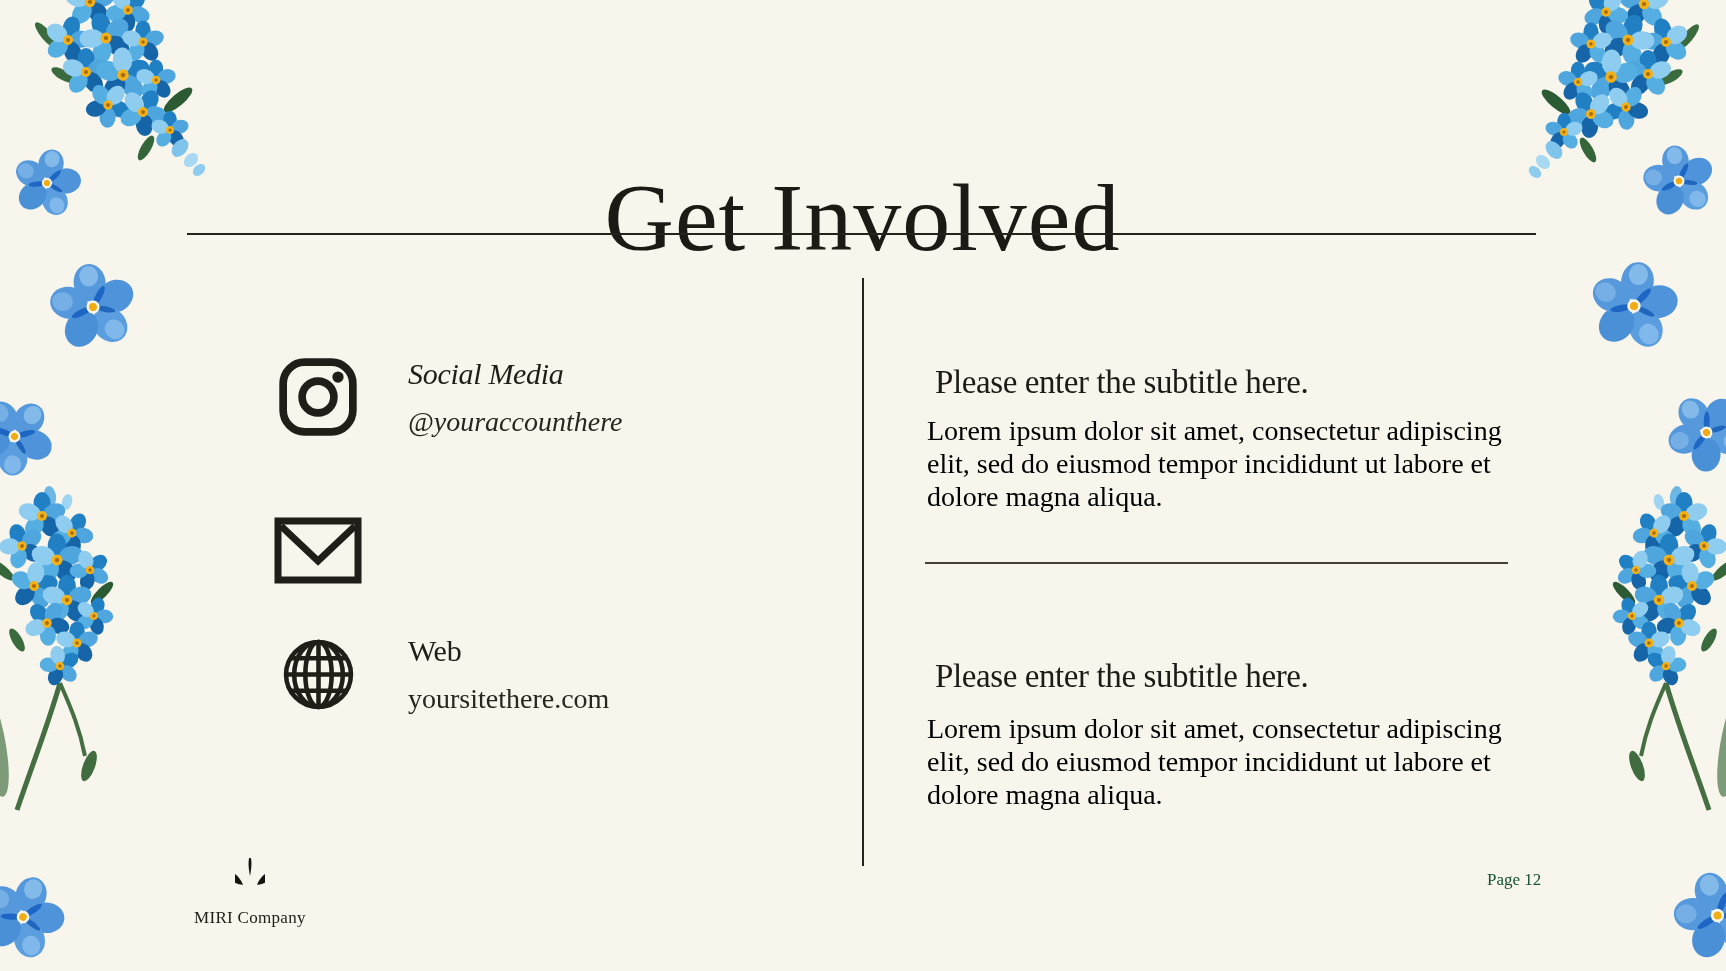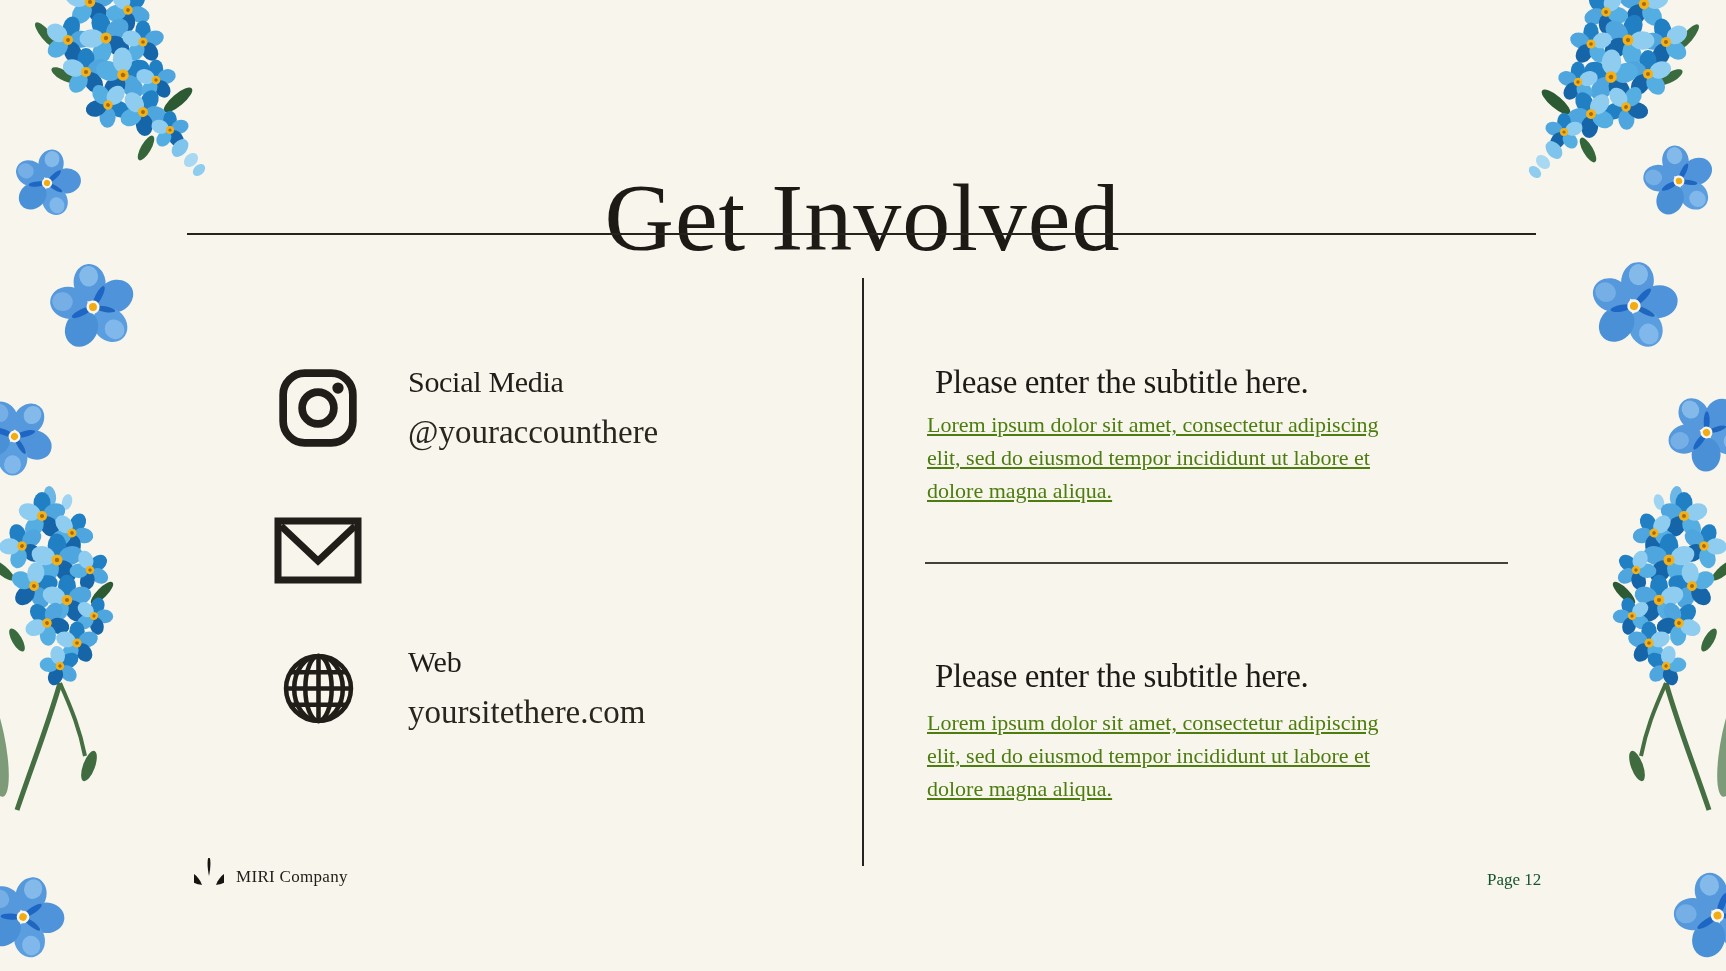--- a/index.html
+++ b/index.html
@@ -16,32 +16,32 @@
     position:absolute;left:0;right:1px;top:104px;
     text-align:center;font-size:96px;line-height:1.05;font-weight:400;
     letter-spacing:1px;color:#1d1a16;
   }
   .title-rule{position:absolute;left:187px;top:233px;width:1349px;height:2px;background:#26221d;}
   
   .contact-row{position:absolute;left:262px;display:flex;align-items:center;gap:34px;height:92px;}
   .contact-icon-box{width:112px;display:flex;align-items:center;justify-content:center;flex:0 0 112px;}
   .contact-text{display:flex;flex-direction:column;gap:13px;}
   .contact-label{font-size:30px;line-height:1.2;font-weight:500;letter-spacing:-0.3px;color:#211d18;}
-  .contact-value{font-size:33px;line-height:1.2;color:#29251f;}
+  .contact-value{font-size:28px;line-height:1.2;color:#29251f;}
   
   .v-divider{position:absolute;left:862px;top:278px;width:2px;height:588px;background:#26221d;}
   
   .section-subtitle{position:absolute;left:927px;font-size:33px;font-weight:500;letter-spacing:-0.4px;line-height:1.2;color:#1e1b17;margin-left:8px;}
   .section-body{
     position:absolute;left:927px;width:600px;
-    font-size:22px;line-height:33px;color:#4d7c0f;white-space:pre-line;text-decoration:underline;
+    font-size:28px;line-height:33px;color:#000000;white-space:pre-line;
   }
   .section-rule{position:absolute;left:925px;top:562px;width:583px;height:1.5px;background:#45413a;}
   
-  .footer-brand{position:absolute;left:194px;top:858px;display:flex;align-items:center;gap:12px;}
+  .footer-brand{position:absolute;left:194px;top:858px;display:flex;align-items:center;gap:12px;flex-direction:column;}
   .company-name{font-size:17px;letter-spacing:0.3px;color:#211d18;}
   .page-label{position:absolute;left:1487px;top:870px;font-size:17px;color:#14532d;}
 </style>
 </head>
 <body>
 
 <svg id="decor-svg" viewBox="0 0 1726 971" aria-hidden="true">
   <defs>
 
     <g id="petalflower">
@@ -151,21 +151,21 @@
     <use href="#stalk" transform="translate(1754,498) scale(-1,1)"></use>
   </g>
   <g>
     <use href="#petalflower" transform="translate(1670,868) scale(0.95) rotate(-15 50 50)"></use>
   </g>
 </svg>
 
 <h1 class="slide-title">Get Involved</h1>
 <div class="title-rule"></div>
 
-<div class="contact-row" style="top:362px;">
+<div class="contact-row" style="top:351px;font-style:italic;">
   <div class="contact-icon-box">
     <svg width="82" height="82" viewBox="0 0 80 80" fill="none">
       <rect x="6" y="6" width="68" height="68" rx="21" stroke="#211d18" stroke-width="7.5"></rect>
       <circle cx="40" cy="40" r="15.5" stroke="#211d18" stroke-width="7.5"></circle>
       <circle cx="59.5" cy="20.5" r="5.5" fill="#211d18"></circle>
     </svg>
   </div>
   <div class="contact-text">
     <span class="contact-label">Social Media</span>
     <span class="contact-value">@youraccounthere</span>
@@ -174,21 +174,21 @@
 
 <div class="contact-row" style="top:504px;">
   <div class="contact-icon-box">
     <svg width="88" height="67" viewBox="0 0 88 67" fill="none">
       <rect x="4" y="4" width="80" height="59" stroke="#211d18" stroke-width="7"></rect>
       <path d="M7 9 L44 44 L81 9" stroke="#211d18" stroke-width="7" fill="none"></path>
     </svg>
   </div>
 </div>
 
-<div class="contact-row" style="top:642px;">
+<div class="contact-row" style="top:628px;">
   <div class="contact-icon-box">
     <svg width="73" height="73" viewBox="0 0 72 72" fill="none" stroke="#211d18" stroke-width="4.5">
       <circle cx="36" cy="36" r="32"></circle>
       <ellipse cx="36" cy="36" rx="13" ry="32"></ellipse>
       <ellipse cx="36" cy="36" rx="24" ry="32"></ellipse>
       <line x1="36" y1="4" x2="36" y2="68"></line>
       <line x1="4" y1="36" x2="68" y2="36"></line>
       <line x1="8.3" y1="20" x2="63.7" y2="20"></line>
       <line x1="8.3" y1="52" x2="63.7" y2="52"></line>
     </svg>

